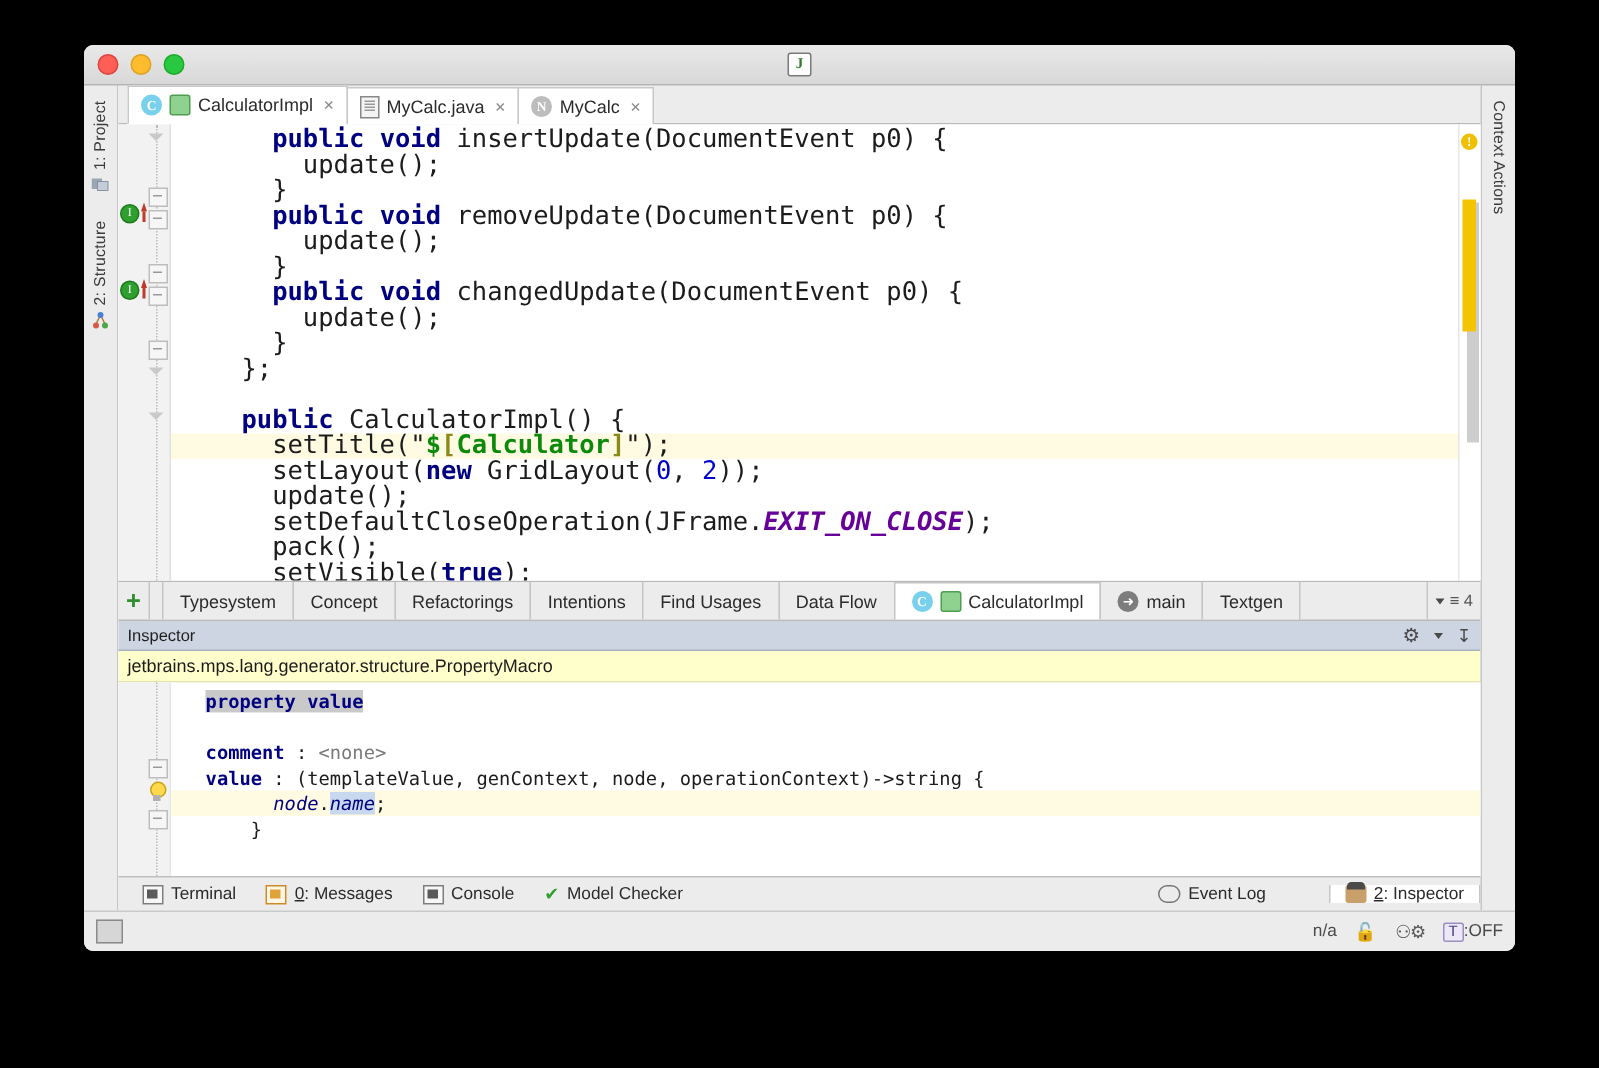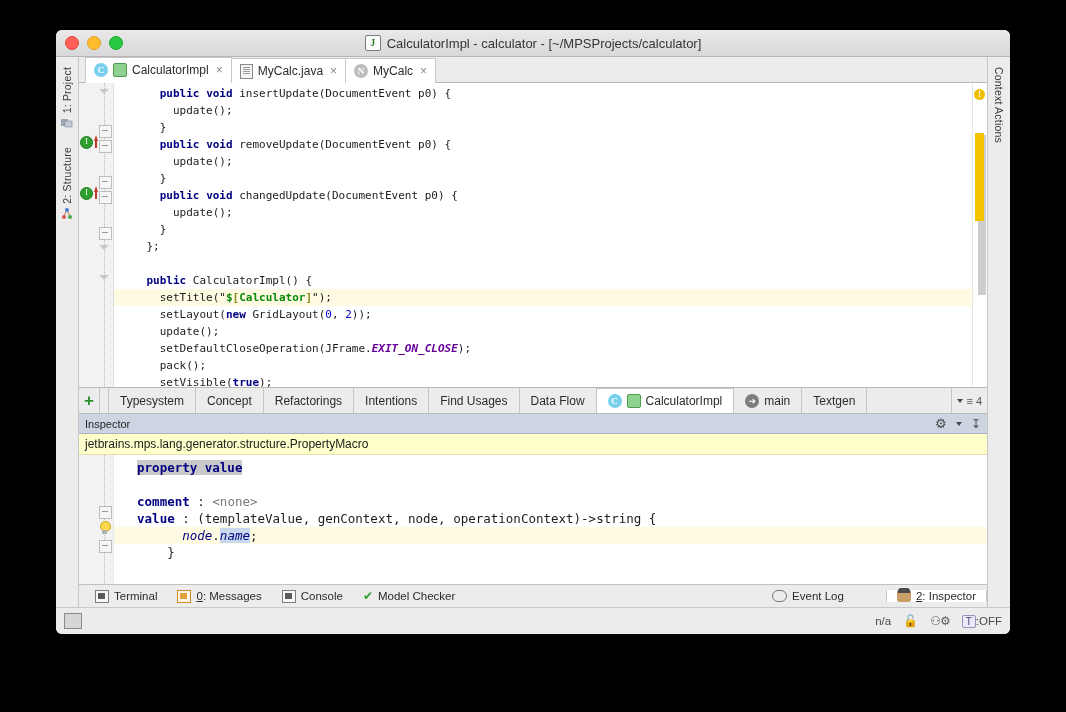--- a/index.html
+++ b/index.html
@@ -187,21 +187,21 @@
     position: relative;
   }
   .ovr-arrow::after{
     content:""; position:absolute; left:-1px; top:6px; width:2px; height:7px; background:#c0392b;
   }
 
   .code-area {
     flex: 1; position: relative; overflow: hidden;
     background: #fff;
     font-family: "DejaVu Sans Mono", monospace;
-    font-size: 11px;
+    font-size: 17px;
     line-height: 17px;
     padding-top: 2px;
     white-space: pre;
   }
   .cline { padding-left: 6px; height: 17px; }
   .cline.hl { background: #fffbe2; }
   .kw      { color: #000080; font-weight: bold; }
   .id      { color: #1c1c1c; }
   .num     { color: #0000cc; }
   .stat    { color: #660099; font-weight: bold; font-style: italic; }
@@ -390,21 +390,20 @@
   <div class="window">
 
     <div class="titlebar">
       <div class="traffic">
         <span class="dot red"></span>
         <span class="dot yellow"></span>
         <span class="dot green"></span>
       </div>
       <div class="title-center">
         <span class="mps-badge">J</span>
-        <span>CalculatorImpl - calculator - [~/MPSProjects/calculator]</span>
       </div>
     </div>
 
     <div class="body-row">
 
       <div class="side-strip">
         <div class="vtab">
           <span>1: Project</span>
         </div>
         <svg class="vicon" viewBox="0 0 12 12">

